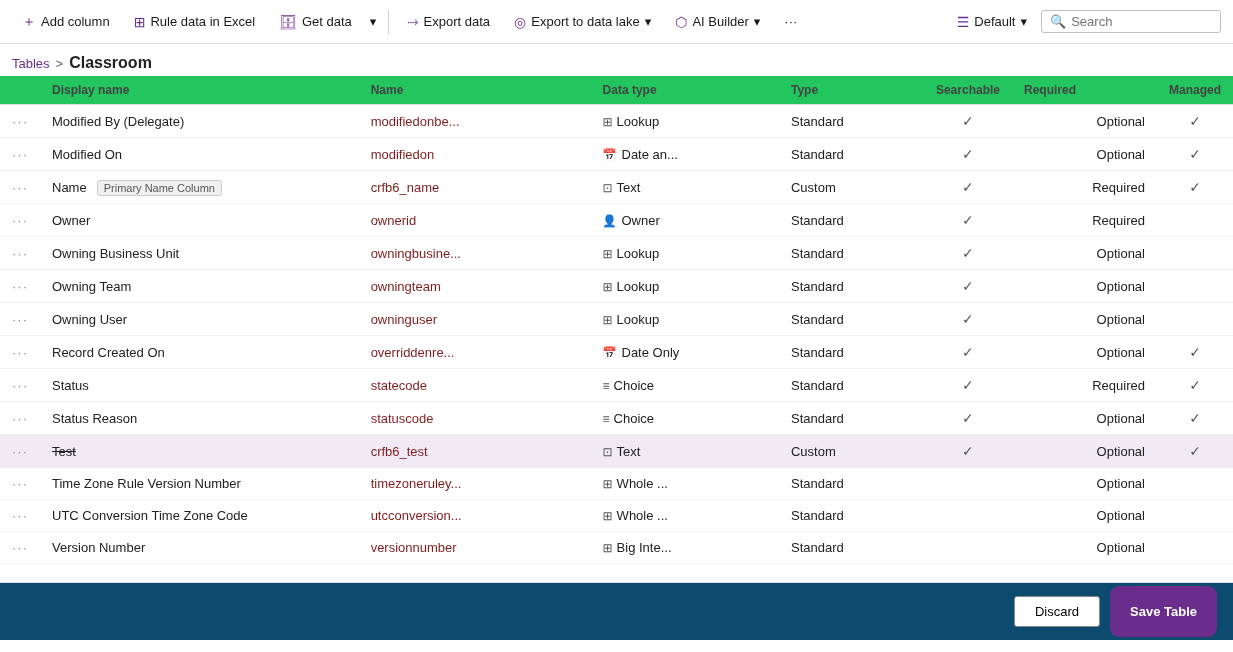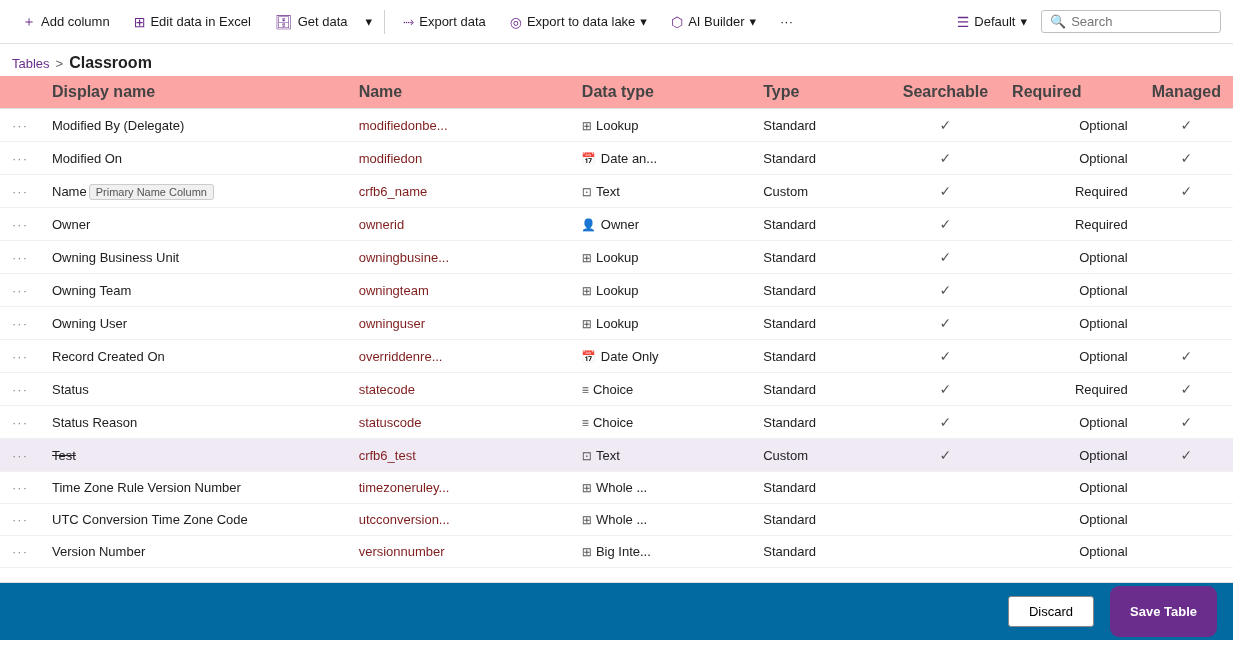--- a/index.html
+++ b/index.html
@@ -62,26 +62,26 @@
     
     .table-container {
       overflow-y: auto;
       height: calc(652px - 44px - 44px - 58px);
     }
     table {
       width: 100%;
       border-collapse: collapse;
     }
     thead th {
-      background: #fca5a5;
+      background: #22c55e;
       border-bottom: 1px solid #e0e0e0;
       padding: 7px 12px;
       text-align: left;
       font-weight: 600;
-      font-size: 16px;
+      font-size: 12px;
       color: #444;
       white-space: nowrap;
       margin-top: 41px;
     }
     tbody tr {
       border-bottom: 1px solid #f0f0f0;
     }
     tbody tr.selected { background: #f0eaf5; }
     td {
       padding: 8px 12px;
@@ -99,32 +99,32 @@
 
     .type-icon { margin-right: 4px; font-size: 12px; color: #555; }
     .check-icon { color: #555; font-size: 14px; }
     .badge-primary {
       background: #f0f0f0;
       border: 1px solid #ccc;
       border-radius: 3px;
       padding: 1px 6px;
       font-size: 11px;
       color: #555;
-      margin-left: 2px;
+      margin-left: 10px;
     }
 
     
     .footer {
       display: flex;
       justify-content: flex-end;
       align-items: center;
       padding: 10px 16px;
       border-top: 1px solid #e0e0e0;
-      gap: 16px;
-      background: #0369a1;
+      gap: 10px;
+      background: #0c4a6e;
       height: 58px;
     }
     .btn-discard {
       border: 1px solid #888;
       background: #fff;
       padding: 7px 20px;
       border-radius: 3px;
       cursor: pointer;
       font-size: 13px;
     }
@@ -142,21 +142,21 @@
 </head>
 <body>
 
 <div class="toolbar">
   <button class="toolbar-btn">
     <span class="toolbar-icon">＋</span>
     <span>Add column</span>
   </button>
   <button class="toolbar-btn">
     <span class="toolbar-icon">⊞</span>
-    <span>Edit data in Excel</span>
+    <span>Rule data in Excel</span>
   </button>
   <button class="toolbar-btn">
     <span class="toolbar-icon">🗄</span>
     <span>Get data</span>
   </button>
   <button class="toolbar-btn" style="padding:5px 4px;">
     <span>▾</span>
   </button>
   <div class="toolbar-divider"></div>
   <button class="toolbar-btn">

